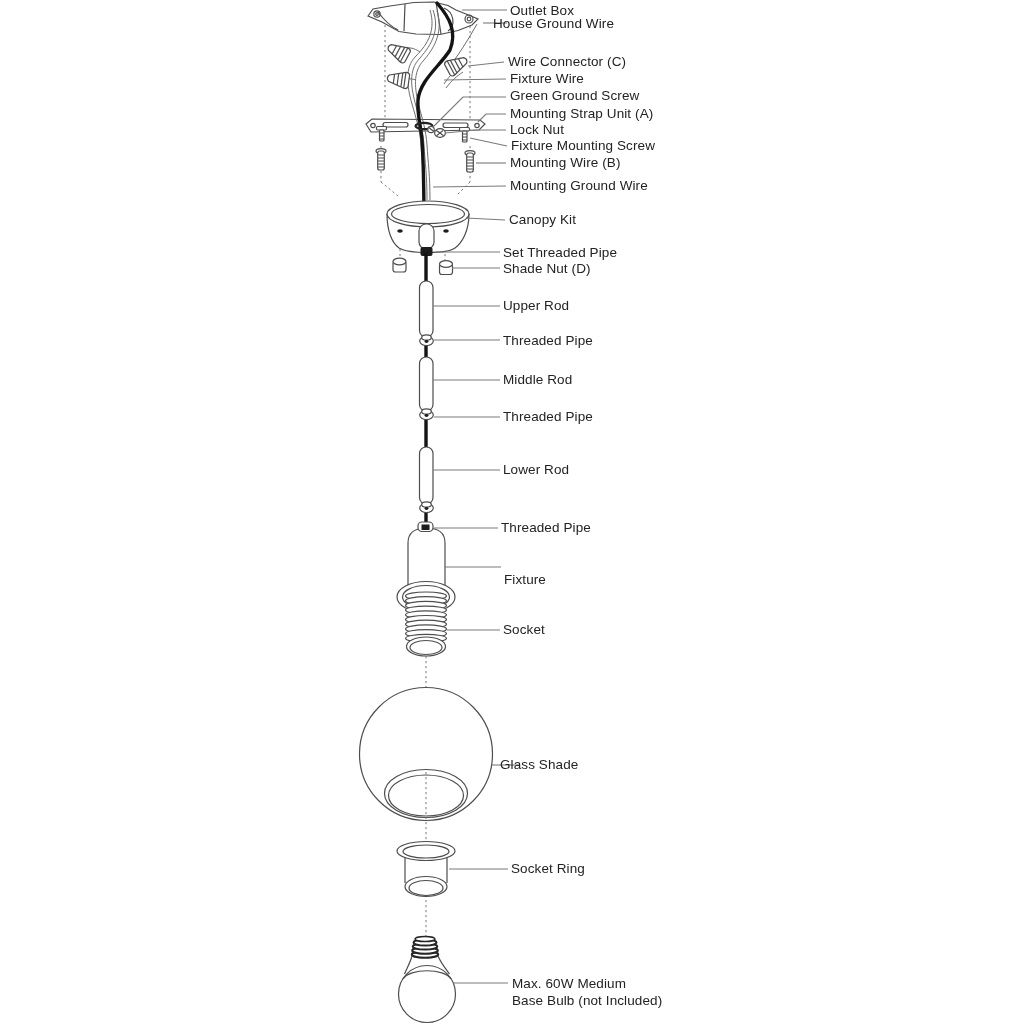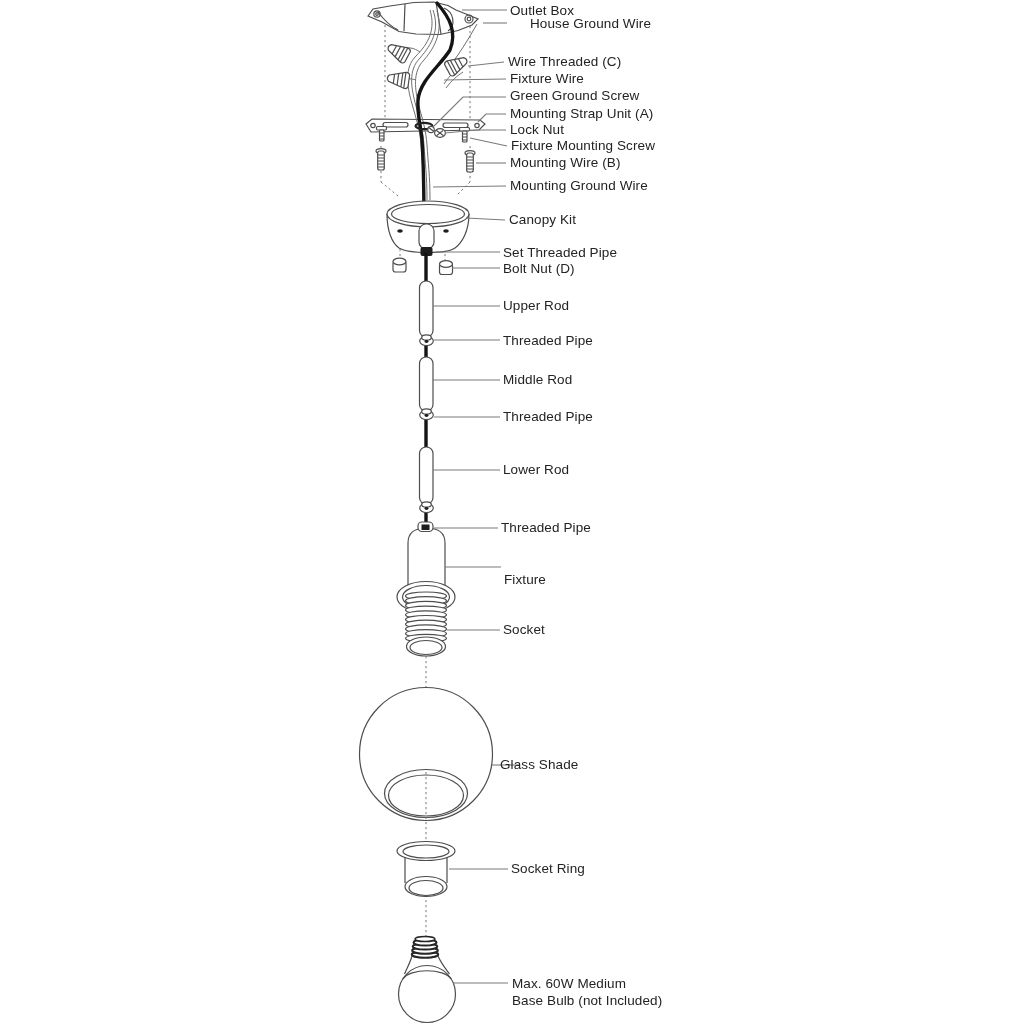--- a/index.html
+++ b/index.html
@@ -231,32 +231,32 @@
     <path class="ldr" d="M434,528 H498"></path>
     <path class="ldr" d="M445,567 H501"></path>
     <path class="ldr" d="M447,630 H500"></path>
     <path class="ldr" d="M492,765 H519"></path>
     <path class="ldr" d="M449,869 H508"></path>
     <path class="ldr" d="M453,983 H508"></path>
   </g>
 </svg>
 
 <div class="lbl" style="left:510px;top:3px">Outlet Box</div>
-<div class="lbl" style="left:530px;top:16px">House Ground Wire</div>
-<div class="lbl" style="left:508px;top:54px">Wire Threaded (C)</div>
+<div class="lbl" style="left:493px;top:16px">House Ground Wire</div>
+<div class="lbl" style="left:508px;top:54px">Wire Connector (C)</div>
 <div class="lbl" style="left:510px;top:71px">Fixture Wire</div>
 <div class="lbl" style="left:510px;top:88px">Green Ground Screw</div>
 <div class="lbl" style="left:510px;top:106px">Mounting Strap Unit (A)</div>
 <div class="lbl" style="left:510px;top:122px">Lock Nut</div>
 <div class="lbl" style="left:511px;top:138px">Fixture Mounting Screw</div>
 <div class="lbl" style="left:510px;top:155px">Mounting Wire (B)</div>
 <div class="lbl" style="left:510px;top:178px">Mounting Ground Wire</div>
 <div class="lbl" style="left:509px;top:212px">Canopy Kit</div>
 <div class="lbl" style="left:503px;top:245px">Set Threaded Pipe</div>
-<div class="lbl" style="left:503px;top:261px">Bolt Nut (D)</div>
+<div class="lbl" style="left:503px;top:261px">Shade Nut (D)</div>
 <div class="lbl" style="left:503px;top:298px">Upper Rod</div>
 <div class="lbl" style="left:503px;top:333px">Threaded Pipe</div>
 <div class="lbl" style="left:503px;top:372px">Middle Rod</div>
 <div class="lbl" style="left:503px;top:409px">Threaded Pipe</div>
 <div class="lbl" style="left:503px;top:462px">Lower Rod</div>
 <div class="lbl" style="left:501px;top:520px">Threaded Pipe</div>
 <div class="lbl" style="left:504px;top:572px">Fixture</div>
 <div class="lbl" style="left:503px;top:622px">Socket</div>
 <div class="lbl" style="left:500px;top:757px">Glass Shade</div>
 <div class="lbl" style="left:511px;top:861px">Socket Ring</div>

